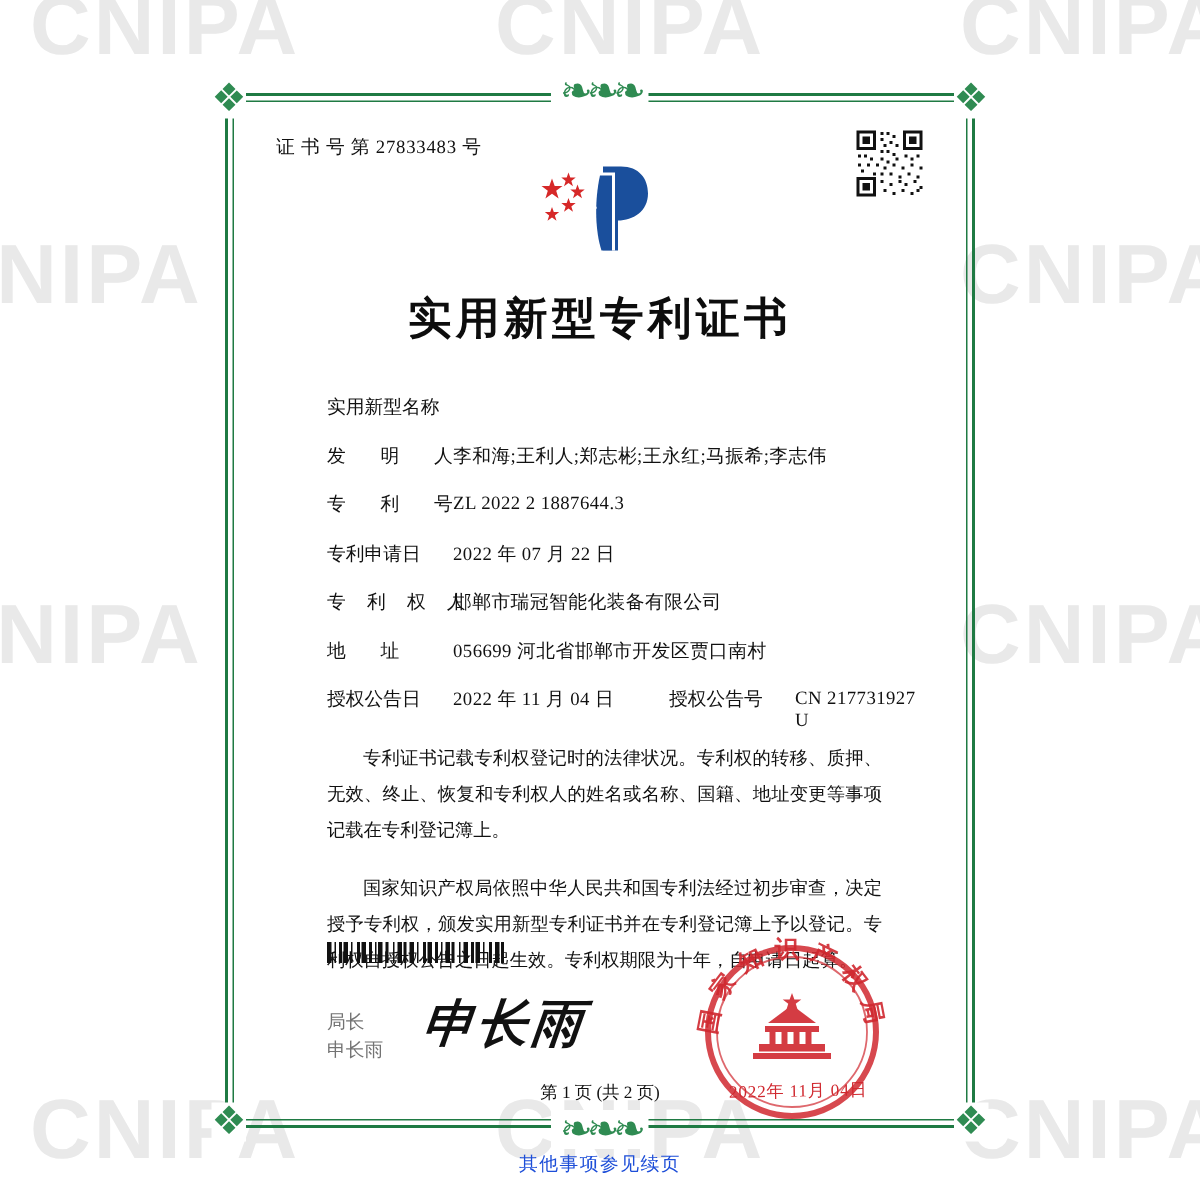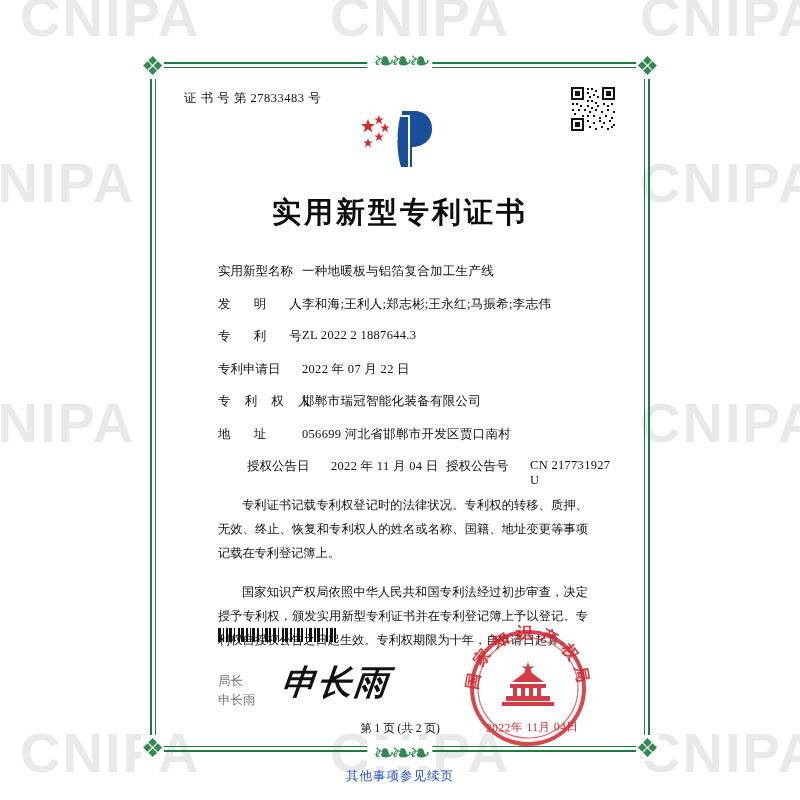--- a/index.html
+++ b/index.html
@@ -121,21 +121,21 @@
     word-break:break-all;
   }
   .row-dual{
     display:flex;
     padding-left:34px;
     margin-bottom:6px;
     font-size:12.5px;
   }
   .dual-left{flex:0 0 228px;display:flex;}
   .dual-right{flex:1;display:flex;}
-  .dual-left .lbl{width:84px;flex:0 0 84px;margin-left:29px;}
+  .dual-left .lbl{width:84px;flex:0 0 84px;}
   .dual-right .lbl{width:84px;flex:0 0 84px;}
 
   .para{
     margin-top:16px;
     padding:0 28px 0 34px;
     font-size:12.2px;
     line-height:1.95;
     text-align:justify;
     color:#111;
     text-indent:24px;
@@ -319,21 +319,20 @@
         </svg>
       </span>
     </div>
 
     <div class="title">实用新型专利证书</div>
 
     <div class="fields">
 
       <div class="row">
         <span class="lbl">实用新型名称</span>
-        <span class="val">一种地暖板与铝箔复合加工生产线</span>
       </div>
 
       <div class="row">
         <span class="lbl sp1">发 明 人</span>
         <span class="val">李和海;王利人;郑志彬;王永红;马振希;李志伟</span>
       </div>
 
       <div class="row">
         <span class="lbl sp1">专 利 号</span>
         <span class="val">ZL 2022 2 1887644.3</span>

